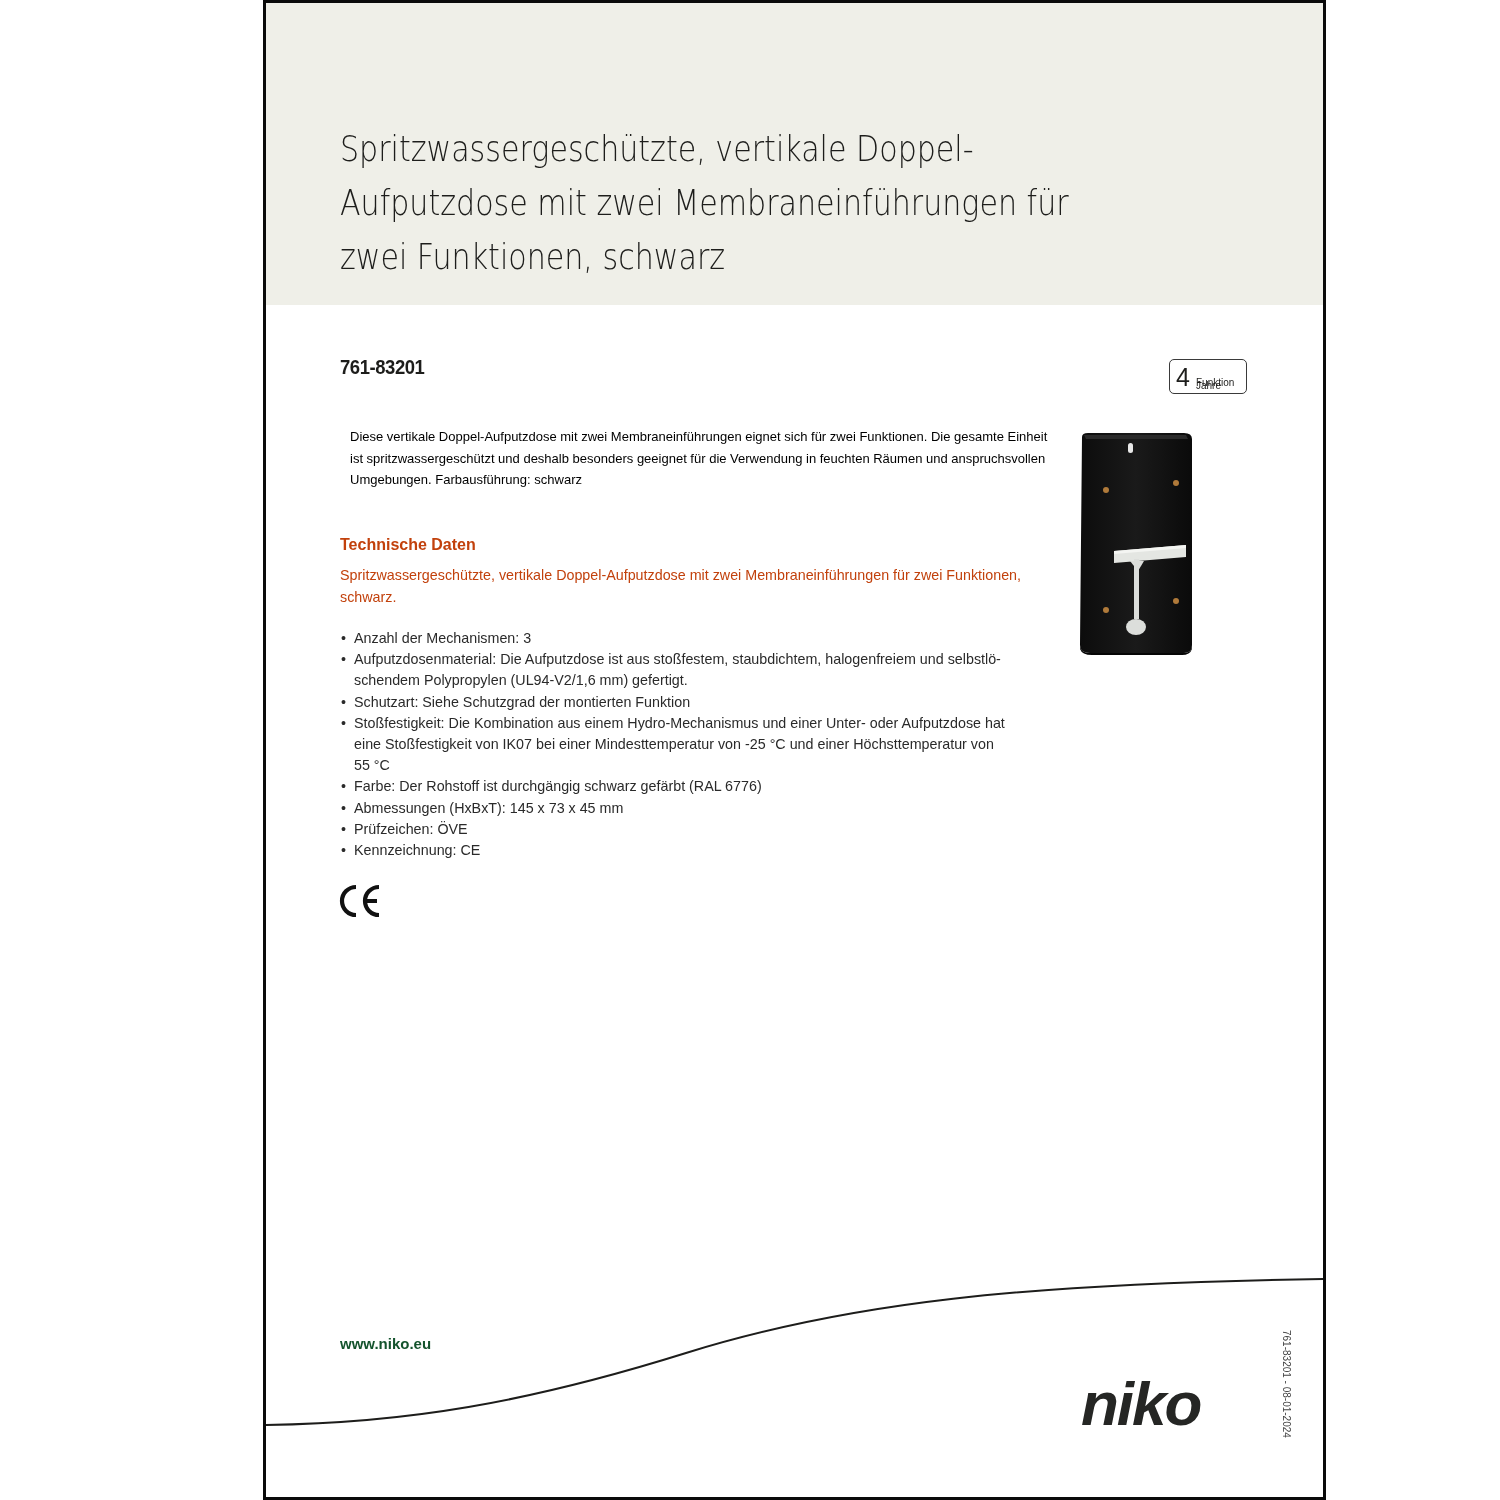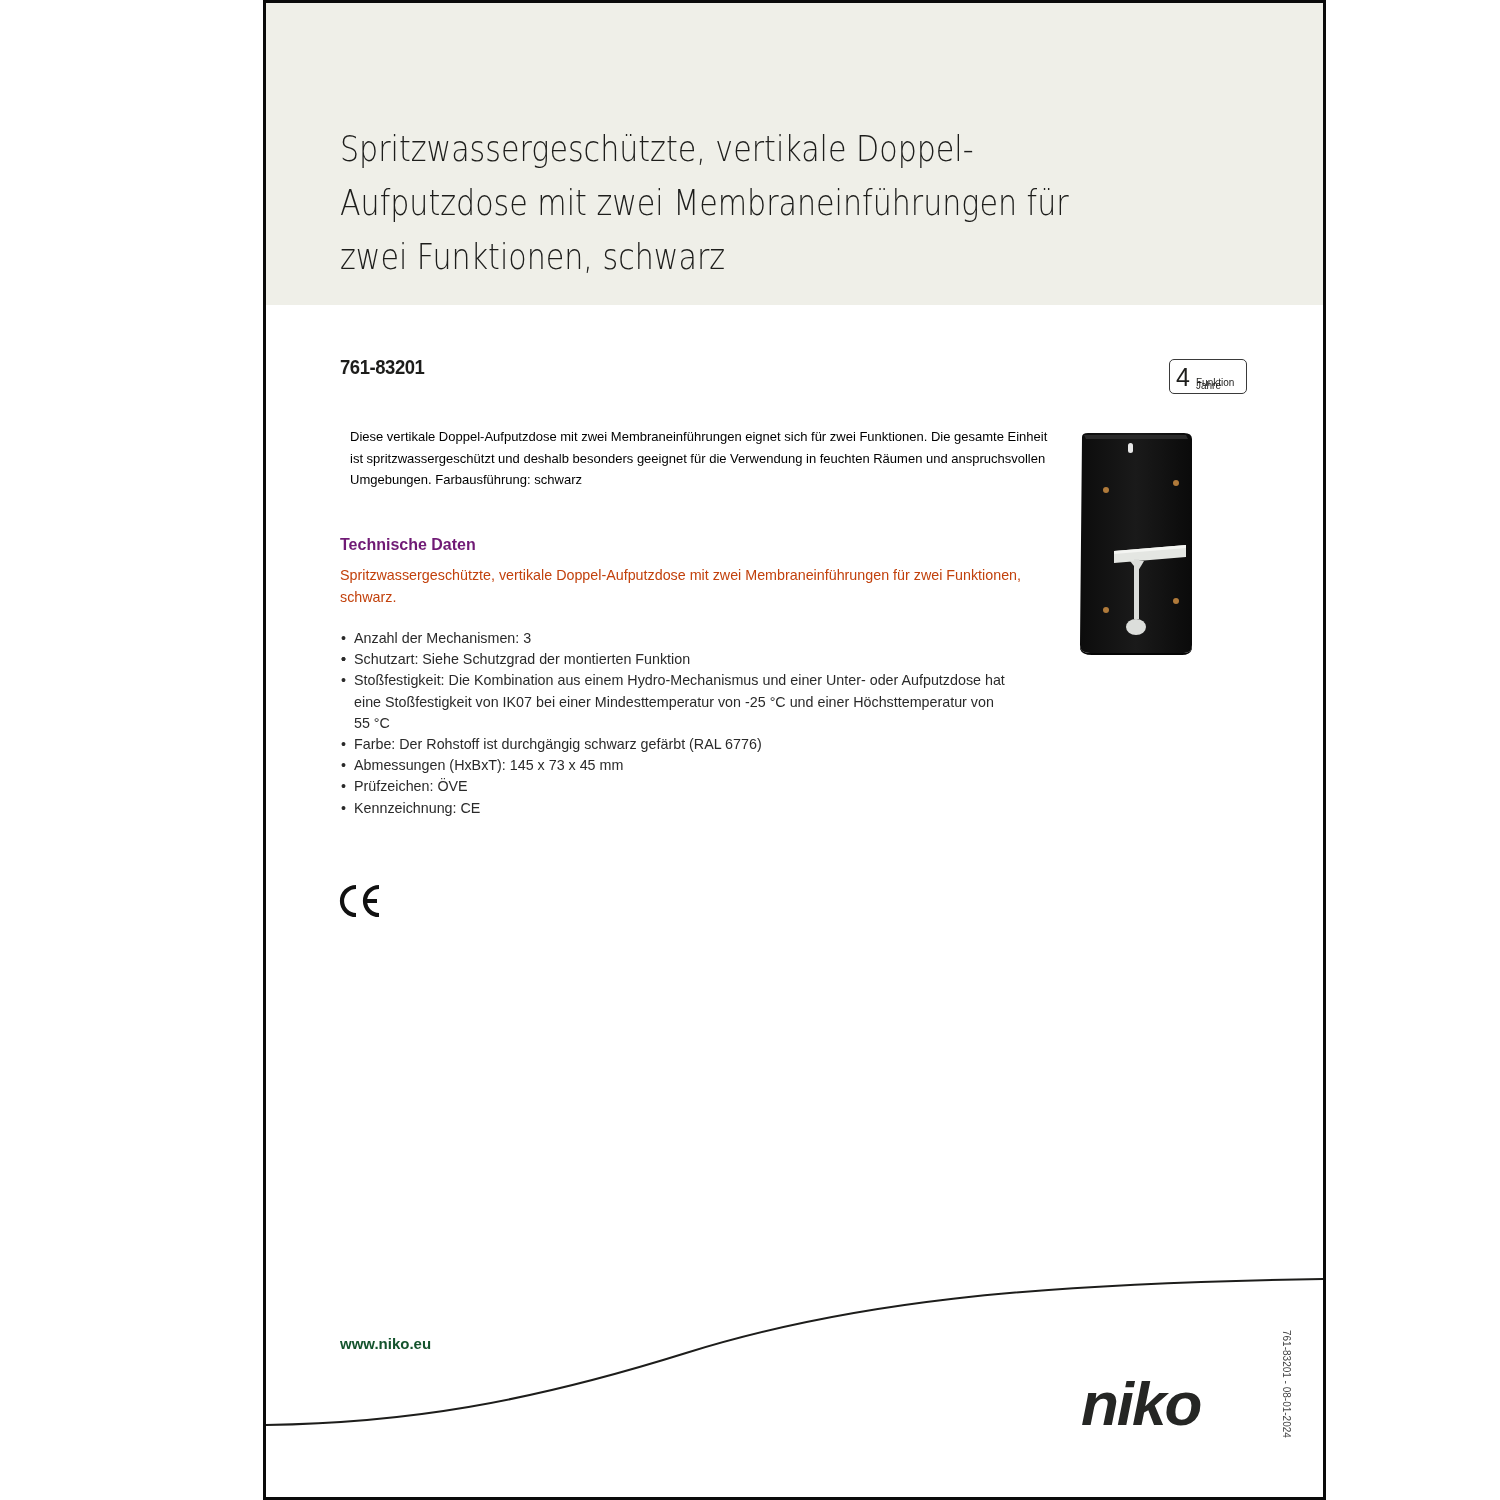--- a/index.html
+++ b/index.html
@@ -104,21 +104,21 @@
       width: 122px;
       height: 225px;
     }
     .section-heading {
       position: absolute;
       left: 74px;
       top: 533px;
       margin: 0;
       font-size: 16px;
       font-weight: 700;
-      color: #701a75;
+      color: #c2410c;
     }
     .tech-intro {
       position: absolute;
       left: 74px;
       top: 562px;
       width: 690px;
       margin: 0;
       font-size: 14.3px;
       line-height: 21.5px;
       color: #c2410c;
@@ -228,21 +228,21 @@
     <ellipse cx="62" cy="196" rx="10" ry="8" fill="#dcdedb"></ellipse>
     <path d="M6 214 Q6 222 16 222 L110 222 Q118 222 118 214 L118 218 Q116 224 108 224 L18 224 Q8 224 6 218 Z" fill="#050505"></path>
   </svg>
 
   <h2 class="section-heading">Technische Daten</h2>
 
   <p class="tech-intro">Spritzwassergeschützte, vertikale Doppel-Aufputzdose mit zwei Membraneinführungen für zwei Funktionen, schwarz.</p>
 
   <ul class="spec-list">
     <li class="spec-item"><span class="spec-bullet">•</span><span>Anzahl der Mechanismen: 3</span></li>
-    <li class="spec-item"><span class="spec-bullet">•</span></li>
+    <li class="spec-item"><span class="spec-bullet">•</span><span>Aufputzdosenmaterial: Die Aufputzdose ist aus stoßfestem, staubdichtem, halogenfreiem und selbstlö-schendem Polypropylen (UL94-V2/1,6 mm) gefertigt.</span></li>
     <li class="spec-item"><span class="spec-bullet">•</span><span>Schutzart: Siehe Schutzgrad der montierten Funktion</span></li>
     <li class="spec-item"><span class="spec-bullet">•</span><span>Stoßfestigkeit: Die Kombination aus einem Hydro-Mechanismus und einer Unter- oder Aufputzdose hat eine Stoßfestigkeit von IK07 bei einer Mindesttemperatur von -25 °C und einer Höchsttemperatur von 55 °C</span></li>
     <li class="spec-item"><span class="spec-bullet">•</span><span>Farbe: Der Rohstoff ist durchgängig schwarz gefärbt (RAL 6776)</span></li>
     <li class="spec-item"><span class="spec-bullet">•</span><span>Abmessungen (HxBxT): 145 x 73 x 45 mm</span></li>
     <li class="spec-item"><span class="spec-bullet">•</span><span>Prüfzeichen: ÖVE</span></li>
     <li class="spec-item"><span class="spec-bullet">•</span><span>Kennzeichnung: CE</span></li>
   </ul>
 
   <svg class="ce-mark" viewBox="0 0 44 36">
     <path d="M17 4 A14 14 0 1 0 17 32" fill="none" stroke="#111" stroke-width="4.2"></path>

